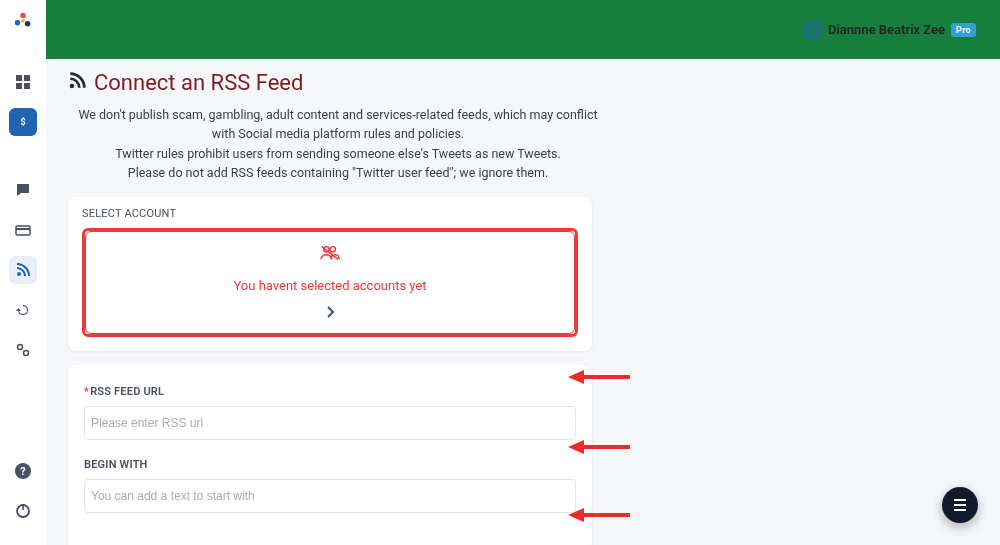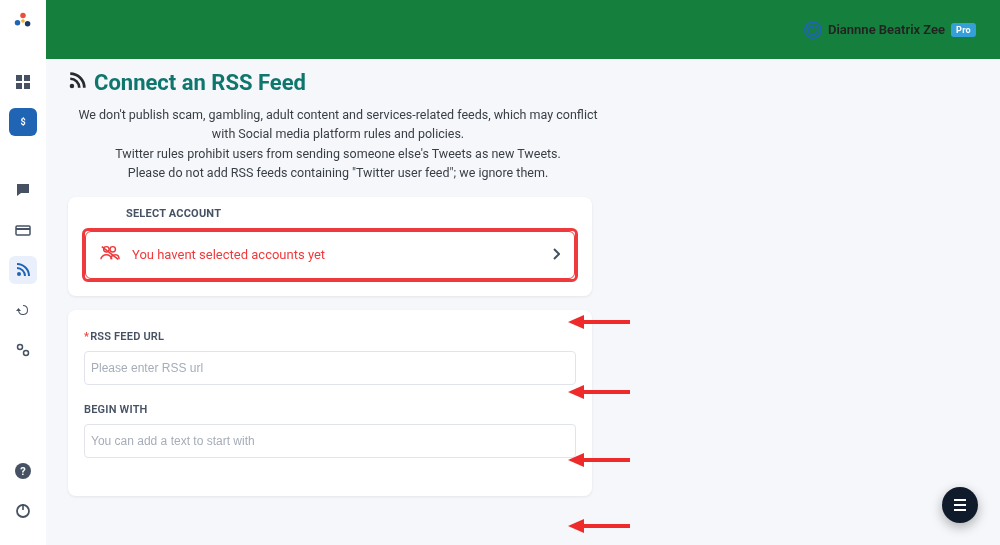--- a/index.html
+++ b/index.html
@@ -34,31 +34,31 @@
     color: #6e7a8a; cursor: pointer;
   }
   .sidebar .nav-icon.active { background: #e9f0fb; color: #2064b4; }
   .sidebar .nav-icon.highlight { background: #2064b4; color: #fff; }
   .sidebar .mid-gap { height: 28px; }
   .sidebar .bottom { margin-top: auto; margin-bottom: 14px; display:flex; flex-direction:column; align-items:center; }
 
   .main {
     margin-left: 46px; margin-top: 60px; padding: 10px 0 40px 22px;
   }
-  .page-title { display:flex; align-items:center; gap:8px; color:#0f766e; font-size:22px; font-weight:700; }
+  .page-title { display:flex; align-items:center; gap:8px; color:#7f1d1d; font-size:22px; font-weight:400; }
   .page-title .rss-glyph { color:#272a2f; }
 
   .disclaimer { margin-top: 10px; color: #3a3f46; font-size: 12.5px; line-height: 1.55; max-width: 540px; text-align: center; }
 
   .card {
     background: #fff; border-radius: 8px; box-shadow: 0 1px 3px rgba(20,30,50,0.08);
     width: 524px; padding: 12px 16px 16px; margin-top: 14px;
   }
 
-  .field-heading { font-size: 11px; font-weight: 700; letter-spacing: 0.2px; color: #465264; text-transform: uppercase; margin-left: 44px; }
+  .field-heading { font-size: 11px; font-weight: 400; letter-spacing: 0.2px; color: #465264; text-transform: uppercase; }
 
   .select-wrap { border: 3px solid #ee3a3c; border-radius: 6px; padding: 0; }
   .select-row {
     margin: 8px 0 0; border: 1px solid #ee3a3c; border-radius: 6px;
     display: flex; align-items: center; padding: 12px 14px; gap: 12px;
     cursor: pointer;
   }
   .select-row .no-accounts-icon { color: #ee3a3c; }
   .select-row .select-text { color: #ee3a3c; font-size: 13px; flex:1; }
   .select-row .chevron { color: #465264; font-size: 14px; }
@@ -197,21 +197,21 @@
   <div class="disclaimer">
     <div>We don't publish scam, gambling, adult content and services-related feeds, which may conflict with Social media platform rules and policies.</div>
     <div>Twitter rules prohibit users from sending someone else's Tweets as new Tweets.</div>
     <div>Please do not add RSS feeds containing "Twitter user feed"; we ignore them.</div>
   </div>
 
   <div class="card accounts-card">
     <div class="inner">
       <div class="field-heading">SELECT ACCOUNT</div>
       <div class="select-wrap" style="margin-top:8px;">
-        <div class="select-row" style="margin:0;">
+        <div class="select-row" style="margin:0;flex-direction:column;">
           <span class="no-accounts-icon">
             <svg width="20" height="18" viewBox="0 0 22 18">
                 <circle cx="7" cy="5" r="3" fill="none" stroke="#ee3a3c" stroke-width="1.6"></circle>
                 <circle cx="14" cy="5" r="3" fill="none" stroke="#ee3a3c" stroke-width="1.6"></circle>
                 <path d="M1 16c0-3 3-5 6-5s6 2 6 5" fill="none" stroke="#ee3a3c" stroke-width="1.6"></path>
                 <path d="M12 16c0-3 2-5 5-5s4 2 4 5" fill="none" stroke="#ee3a3c" stroke-width="1.6"></path>
                 <line x1="2" y1="2" x2="20" y2="16" stroke="#ee3a3c" stroke-width="1.8"></line>
               </svg>
           </span>
           <span class="select-text">You havent selected accounts yet</span>

